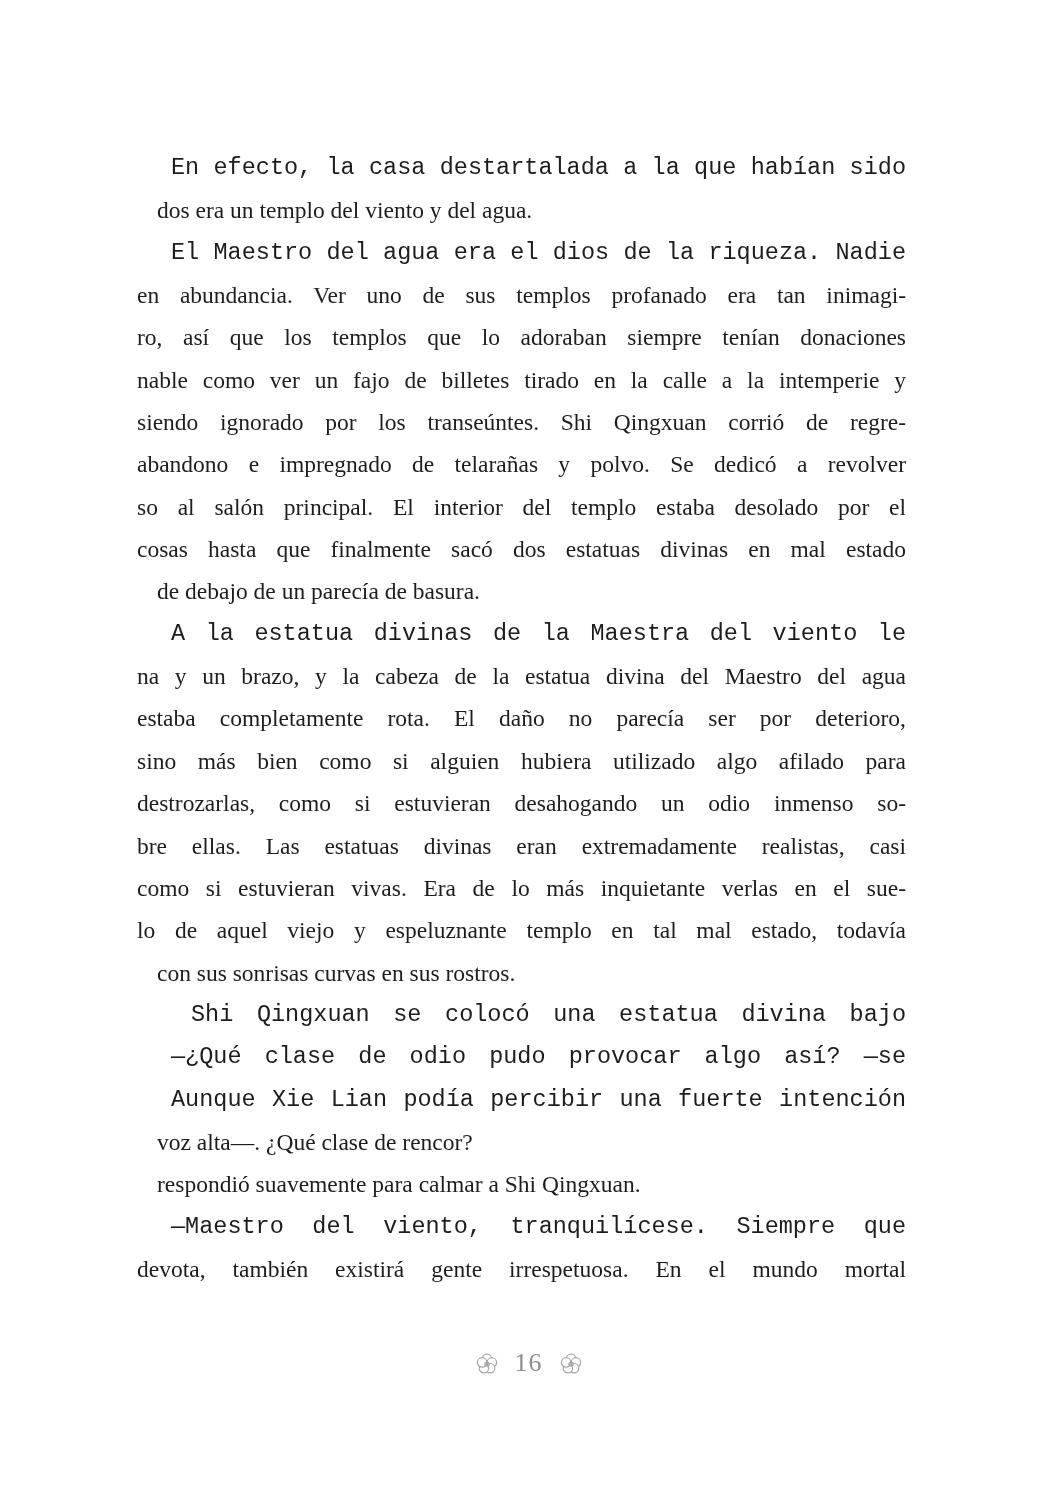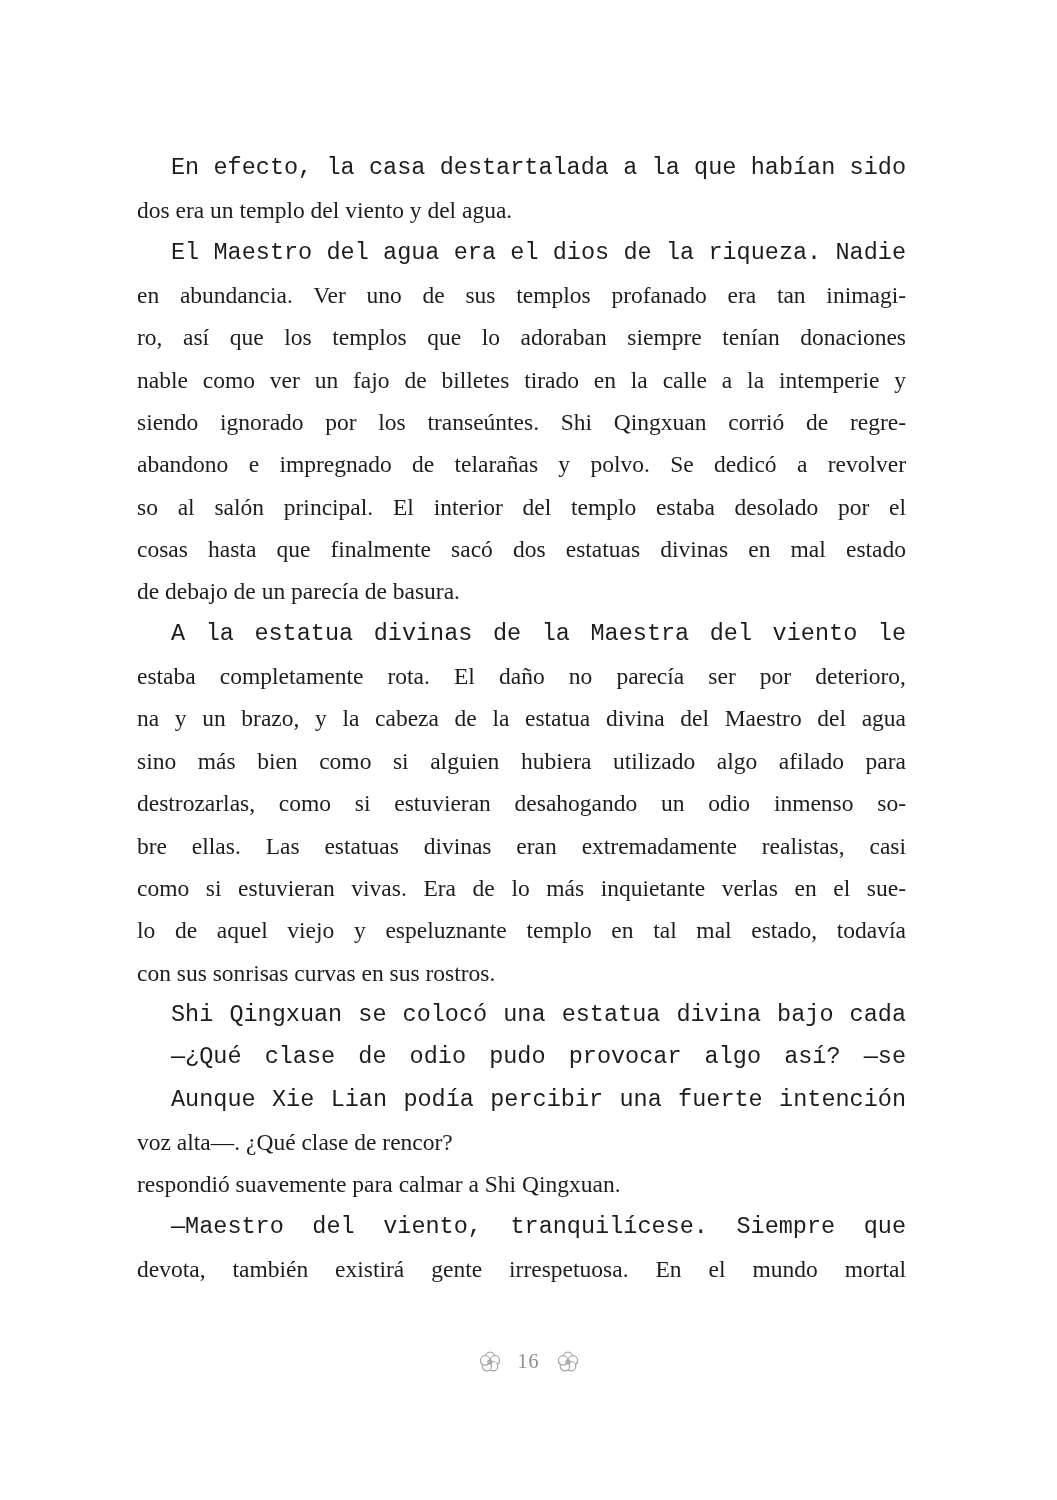--- a/index.html
+++ b/index.html
@@ -29,33 +29,34 @@
     text-align: justify;
     text-align-last: justify;
     overflow: hidden;
   }
   .line.first {
     text-indent: 34px;
     font-family: Liberation Mono, monospace;
   }
   .line.plast {
     text-align-last: left;
+    margin-left: 20px;
   }
   .footer {
     position: absolute;
     left: 0;
     top: 1350px;
     width: 100%;
     display: flex;
     justify-content: center;
     align-items: center;
     gap: 16px;
   }
   .page-num {
-    font-size: 20px;
+    font-size: 26px;
     color: #8e8e8e;
     letter-spacing: 1px;
     line-height: 1;
     padding-bottom: 2px;
   }
   .ornament {
     display: block;
   }
 </style>
 </head>
@@ -69,22 +70,22 @@
       <div class="line first">El Maestro del agua era el dios de la riqueza. Nadie odia el dine-</div>
       <div class="line">en abundancia. Ver uno de sus templos profanado era tan inimagi-</div>
       <div class="line">ro, así que los templos que lo adoraban siempre tenían donaciones</div>
       <div class="line">nable como ver un fajo de billetes tirado en la calle a la intemperie y</div>
       <div class="line">siendo ignorado por los transeúntes. Shi Qingxuan corrió de regre-</div>
       <div class="line">abandono e impregnado de telarañas y polvo. Se dedicó a revolver</div>
       <div class="line">so al salón principal. El interior del templo estaba desolado por el</div>
       <div class="line">cosas hasta que finalmente sacó dos estatuas divinas en mal estado</div>
       <div class="line plast">de debajo de un parecía de basura.</div>
       <div class="line first">A la estatua divinas de la Maestra del viento le faltaba una pier-</div>
+      <div class="line">na y un brazo, y la cabeza de la estatua divina del Maestro del agua</div>
       <div class="line">estaba completamente rota. El daño no parecía ser por deterioro,</div>
-      <div class="line">na y un brazo, y la cabeza de la estatua divina del Maestro del agua</div>
       <div class="line">sino más bien como si alguien hubiera utilizado algo afilado para</div>
       <div class="line">destrozarlas, como si estuvieran desahogando un odio inmenso so-</div>
       <div class="line">bre ellas. Las estatuas divinas eran extremadamente realistas, casi</div>
       <div class="line">como si estuvieran vivas. Era de lo más inquietante verlas en el sue-</div>
       <div class="line">lo de aquel viejo y espeluznante templo en tal mal estado, todavía</div>
       <div class="line plast">con sus sonrisas curvas en sus rostros.</div>
       <div class="line first plast">Shi Qingxuan se colocó una estatua divina bajo cada brazo.</div>
       <div class="line first">—¿Qué clase de odio pudo provocar algo así? —se preguntó en</div>
       <div class="line first">Aunque Xie Lian podía percibir una fuerte intención maliciosa,</div>
       <div class="line plast">voz alta—. ¿Qué clase de rencor?</div>

